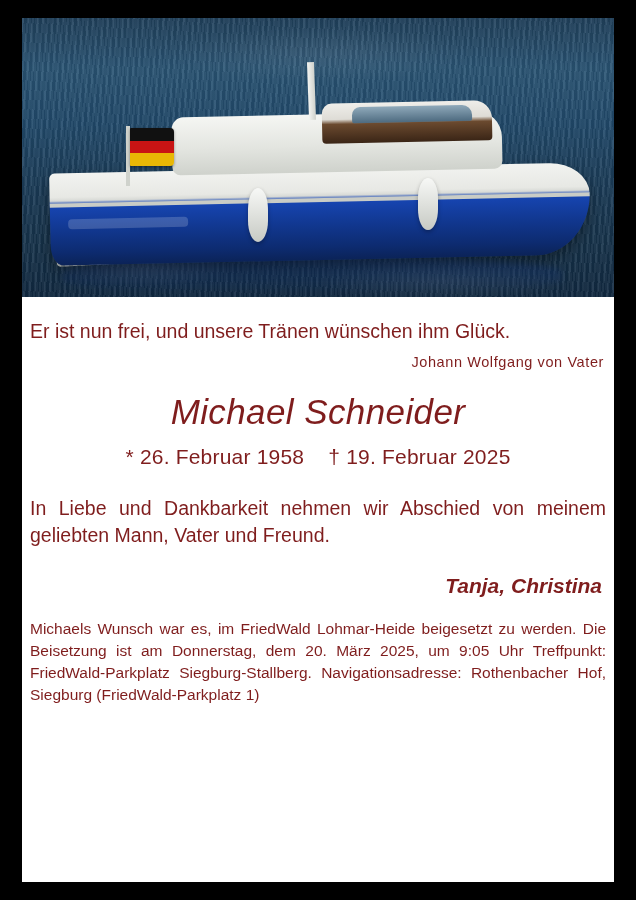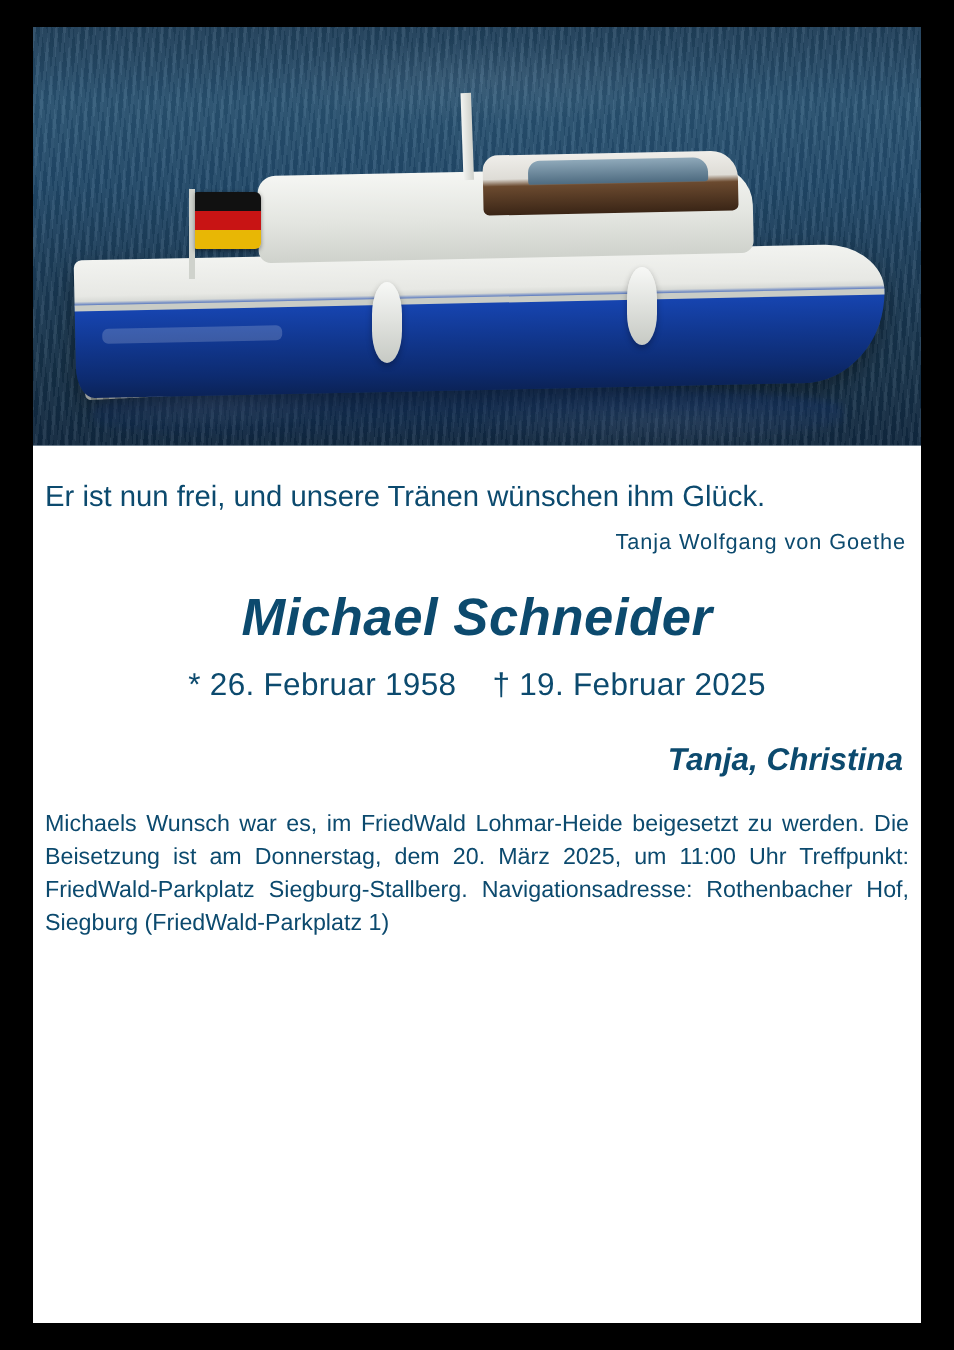--- a/index.html
+++ b/index.html
@@ -188,40 +188,40 @@
     width: 500px;
     height: 40px;
     background: linear-gradient(180deg, rgba(20,50,110,0.55), rgba(20,50,110,0));
     filter: blur(3px);
     border-radius: 50%/40%;
   }
 
   
   .body {
     padding: 0 8px;
-    color: #0c4a6e;
+    color: #7f1d1d;
   }
   .quote {
     margin: 22px 0 0 0;
     font-size: 19.5px;
     line-height: 1.3;
     text-align: left;
   }
   .quote-author {
     margin-top: 10px;
     font-size: 14.5px;
     text-align: right;
     letter-spacing: 0.6px;
     padding-right: 2px;
   }
   .name {
     margin-top: 22px;
     text-align: center;
     font-style: italic;
-    font-weight: bold;
+    font-weight: normal;
     font-size: 35px;
     letter-spacing: 0.4px;
   }
   .dates {
     margin-top: 13px;
     text-align: center;
     font-size: 21px;
     letter-spacing: 0.2px;
   }
   .dates .sep { display: inline-block; width: 12px; }
@@ -280,33 +280,34 @@
         <div class="flagpole"></div>
         <div class="flag"></div>
         <div class="fender-a"></div>
         <div class="fender-b"></div>
       </div>
     </div>
 
     <div class="body">
 
       <div class="quote">Er ist nun frei, und unsere Tränen wünschen ihm Glück.</div>
-      <div class="quote-author">Tanja Wolfgang von Goethe</div>
+      <div class="quote-author">Johann Wolfgang von Vater</div>
 
       <div class="name">Michael Schneider</div>
 
       <div class="dates">
         <span>* 26. Februar 1958</span>
         <span class="sep"></span>
         <span>† 19. Februar 2025</span>
       </div>
 
+      <div class="message">In Liebe und Dankbarkeit nehmen wir Abschied von meinem geliebten Mann, Vater und Freund.</div>
 
       <div class="survivors">
         <div class="survivors-names">Tanja, Christina</div>
       </div>
 
 
-      <div class="notice">Michaels Wunsch war es, im FriedWald Lohmar-Heide beigesetzt zu werden. Die Beisetzung ist am Donnerstag, dem 20. März 2025, um 11:00 Uhr Treffpunkt: FriedWald-Parkplatz Siegburg-Stallberg. Navigationsadresse: Rothenbacher Hof, Siegburg (FriedWald-Parkplatz 1)</div>
+      <div class="notice">Michaels Wunsch war es, im FriedWald Lohmar-Heide beigesetzt zu werden. Die Beisetzung ist am Donnerstag, dem 20. März 2025, um 9:05 Uhr Treffpunkt: FriedWald-Parkplatz Siegburg-Stallberg. Navigationsadresse: Rothenbacher Hof, Siegburg (FriedWald-Parkplatz 1)</div>
 
     </div>
   </div>
 </div>
 
 </body></html>

